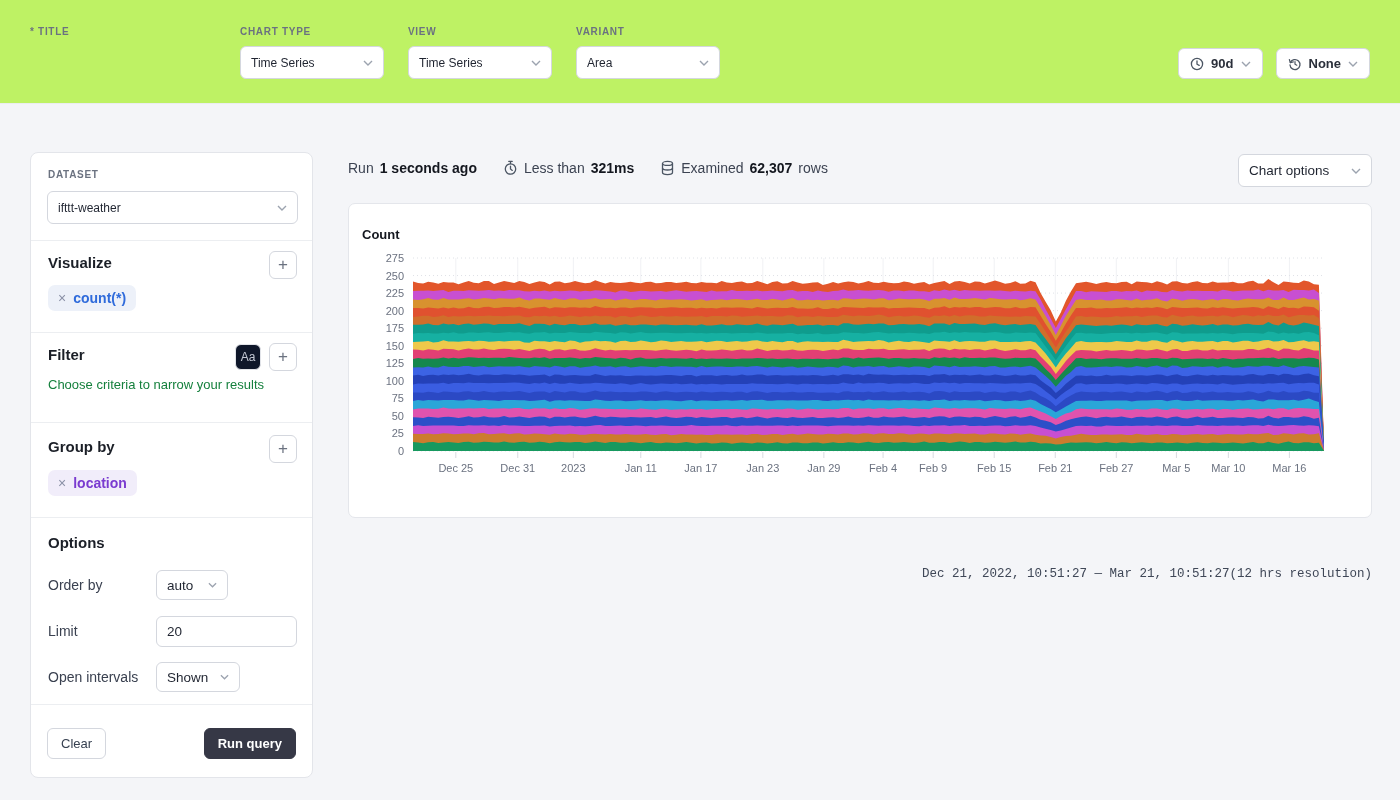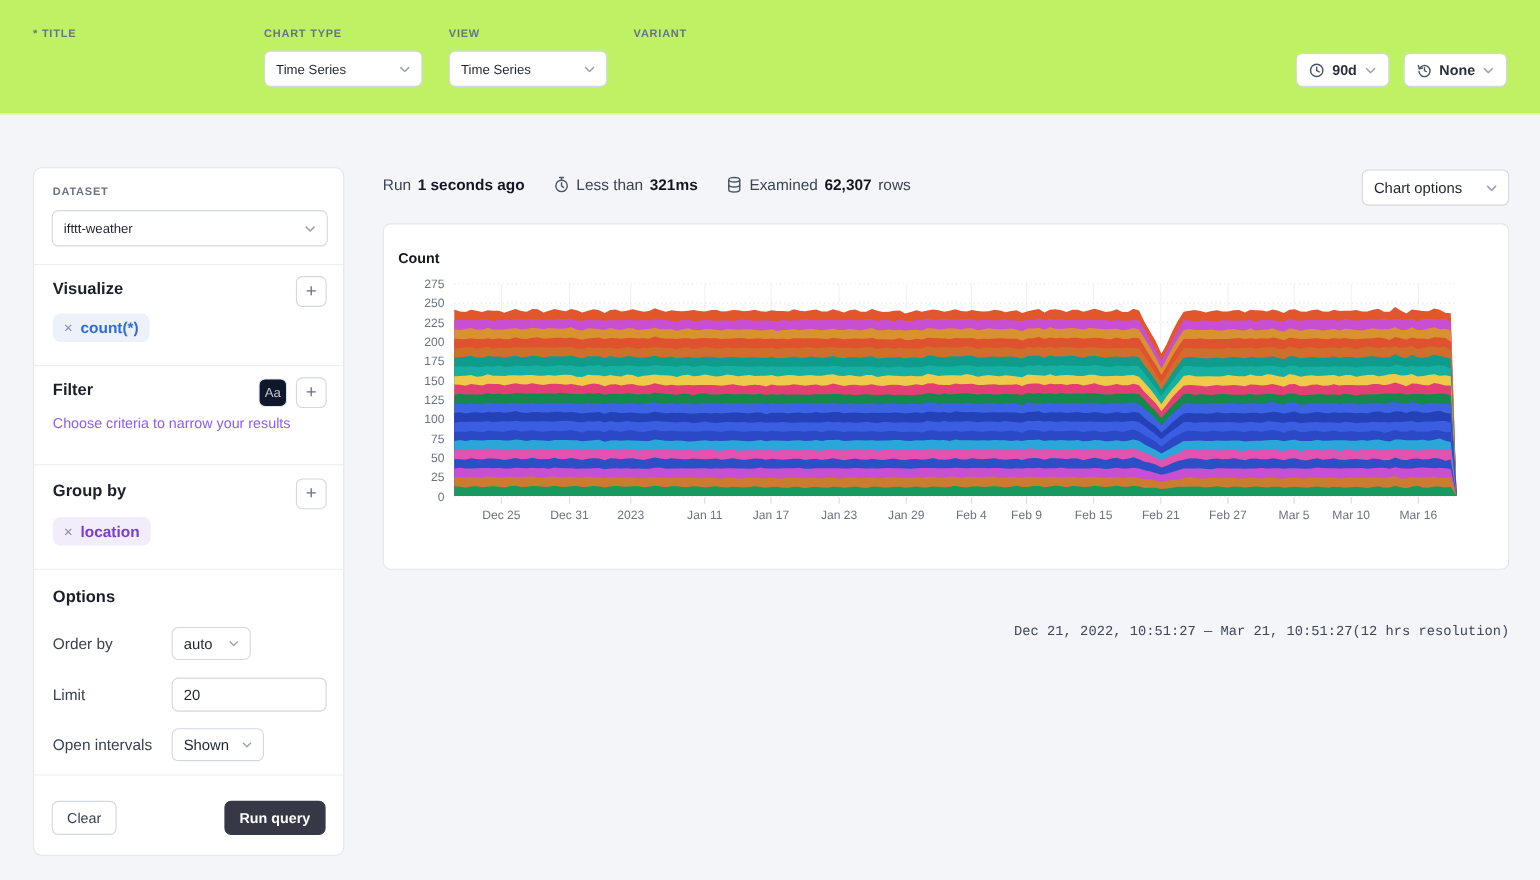--- a/index.html
+++ b/index.html
@@ -46,21 +46,21 @@
     border-radius:6px; background:#fff; color:#6b7280; font-size:17px; line-height:26px;
     text-align:center; cursor:pointer; }
   .aa-btn { position:absolute; right:51px; width:26px; height:26px; border:1px solid #e3e5ea;
     border-radius:6px; background:#0f172a; color:#c3c8d4; font-size:12px; line-height:24px;
     text-align:center; cursor:pointer; }
   .tag { position:absolute; left:17px; display:inline-flex; align-items:center; gap:7px;
     height:26px; border-radius:7px; padding:0 10px; font-size:14px; font-weight:700; cursor:pointer; }
   .tag .x { font-weight:400; font-size:14px; color:#8a90a6; cursor:pointer; }
   .tag-blue { background:#edf1f9; color:#2f6bdb; }
   .tag-purple { background:#f1edfa; color:#7a3bd0; }
-  .hint { position:absolute; left:17px; top:44px; font-size:13px; color:#8b5cf6; }
+  .hint { position:absolute; left:17px; top:44px; font-size:13px; color:#15803d; }
   .opt-row-label { position:absolute; left:17px; font-size:14px; color:#3a4150; }
   .opt-control { position:absolute; left:125px; }
   .btn { height:31px; border-radius:6px; font-size:13px; font-family:"Liberation Sans",sans-serif;
     cursor:pointer; border:1px solid #d4d7de; background:#fff; color:#374151; padding:0 13px; }
   .btn-dark { background:#363846; border-color:#363846; color:#fff; font-weight:600; }
 
   
   .status-row { position:absolute; left:348px; top:160px; display:flex; align-items:center;
     gap:26px; font-size:14px; color:#3c4352; }
   .stat { display:flex; align-items:center; gap:6px; }
@@ -97,20 +97,28 @@
       <span>Time Series</span>
       <span class="chev">
         <svg width="10" height="6" viewBox="0 0 10 6">
             <path d="M1 1l4 4 4-4" fill="none" stroke="currentColor" stroke-width="1.4"></path>
           </svg>
       </span>
     </div>
   </div>
   <div class="field" style="left:576px">
     <div class="field-label">Variant</div>
+    <div class="select" style="width:144px">
+      <span>Area</span>
+      <span class="chev">
+        <svg width="10" height="6" viewBox="0 0 10 6">
+            <path d="M1 1l4 4 4-4" fill="none" stroke="currentColor" stroke-width="1.4"></path>
+          </svg>
+      </span>
+    </div>
   </div>
   <div class="top-right">
     <div class="pill-btn">
       <span class="icon-g">
         <svg width="14" height="14" viewBox="0 0 14 14">
             <circle cx="7" cy="7" r="5.6" fill="none" stroke="currentColor" stroke-width="1.3"></circle>
             <path d="M7 4v3.2l2.2 1.2" fill="none" stroke="currentColor" stroke-width="1.3" stroke-linecap="round"></path>
           </svg>
       </span>
       <span>90d</span>

